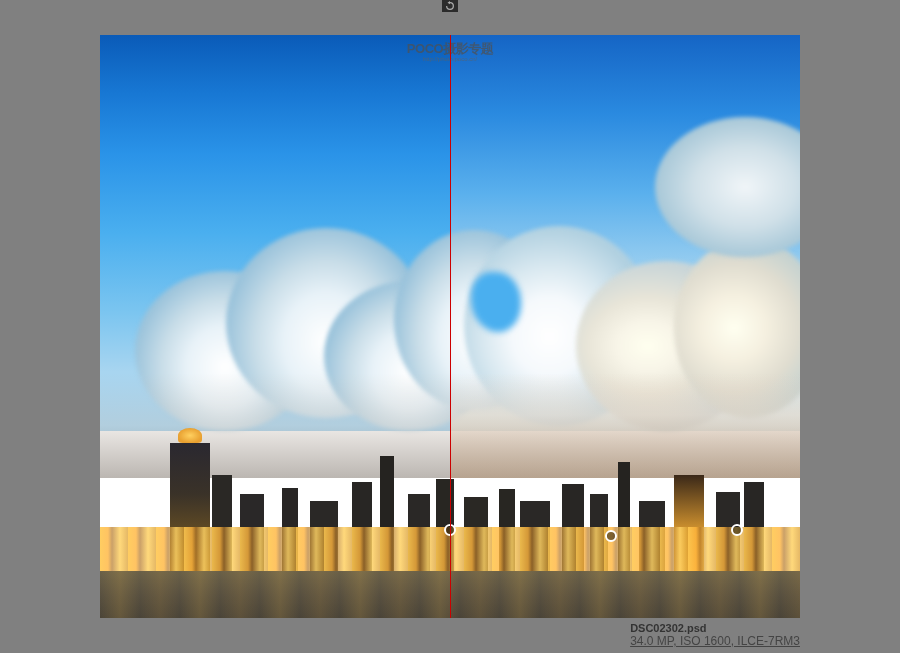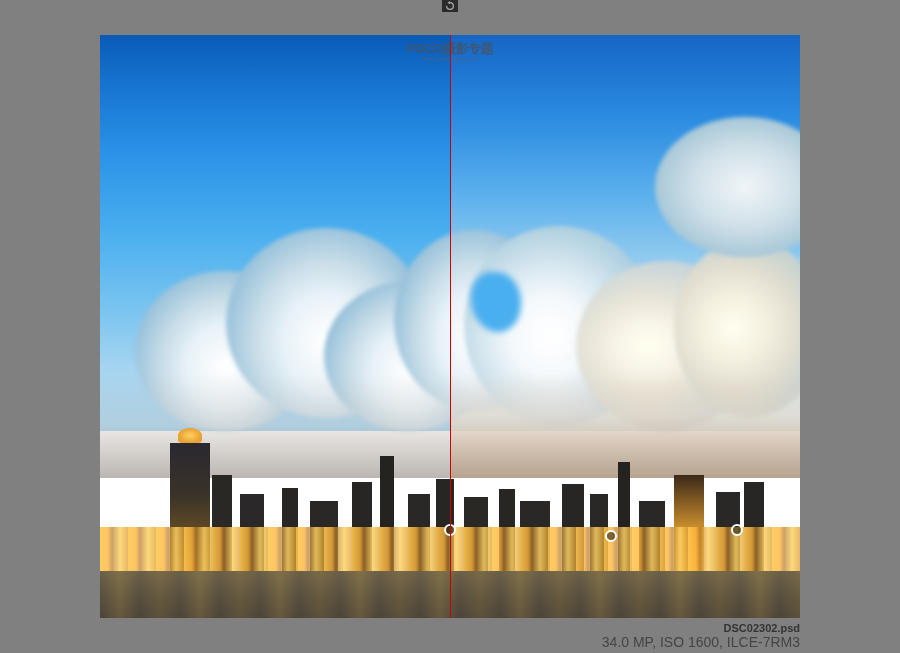--- a/index.html
+++ b/index.html
@@ -232,32 +232,33 @@
       z-index: 30;
       cursor: pointer;
     }
     .cp1 { left: 50%; bottom: 13%; }
     .cp2 { left: 73%; bottom: 12%; }
     .cp3 { left: 91%; bottom: 13%; }
     .file-info {
       position: absolute;
       top: 622px;
       right: 100px;
-      text-align: right;
+      text-align: left;
       font-size: 11px;
       color: #333;
       font-family: Arial, sans-serif;
       margin-left: 25px;
     }
     .file-name {
       font-weight: bold;
     }
     .file-meta {
-      font-size: 14px;
+      font-size: 12px;
       color: #444;
+      text-decoration: underline;
     }
   </style>
 </head>
 <body>
 
 <div class="rotate-handle">
   <svg viewBox="0 0 12 12">
     <path d="M6 2 A4 4 0 1 1 2 6" stroke="#aaa" stroke-width="1.5" fill="none"></path>
     <path d="M6 0 L6 4 L3 2 Z" fill="#aaa"></path>
   </svg>

